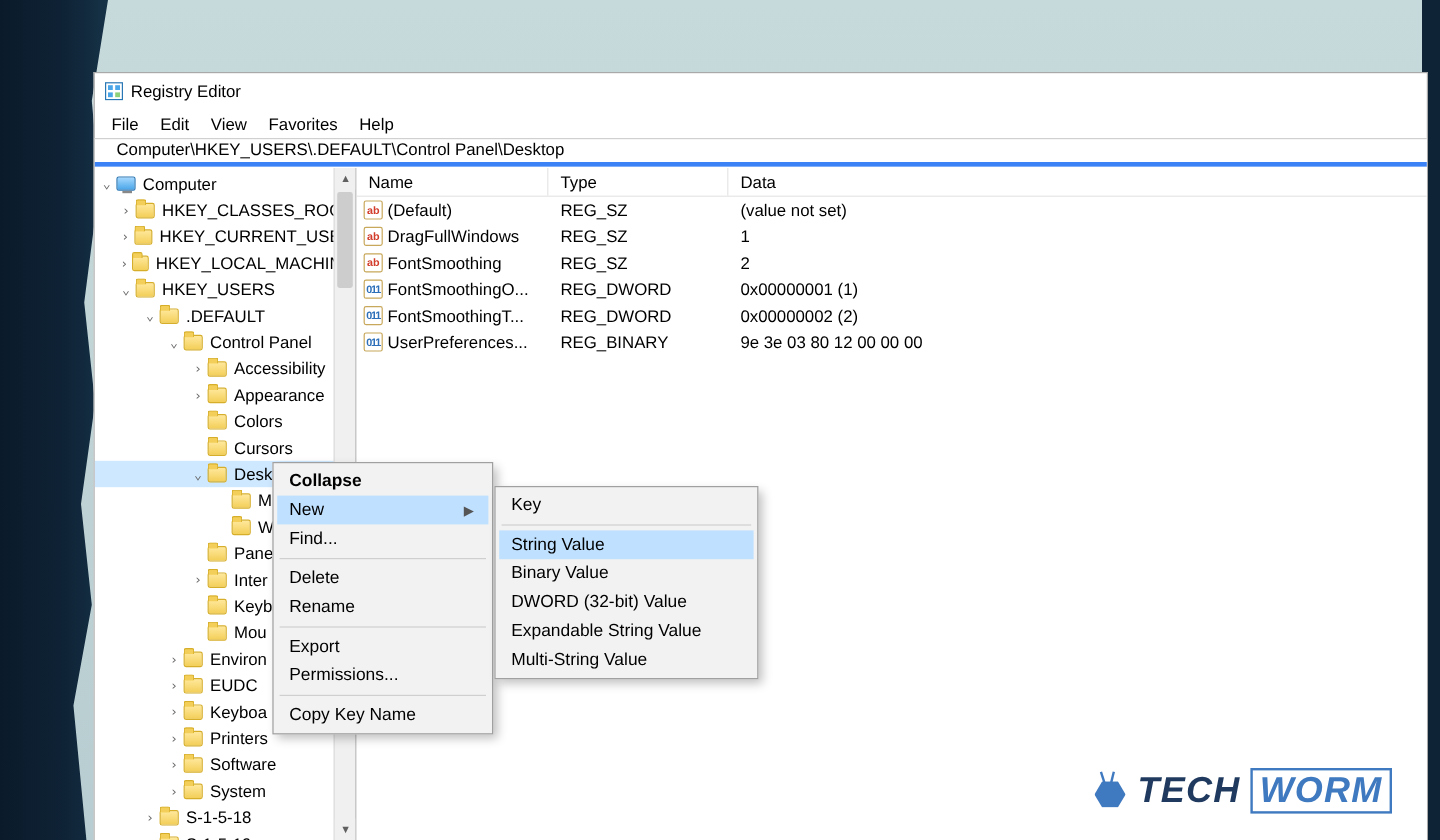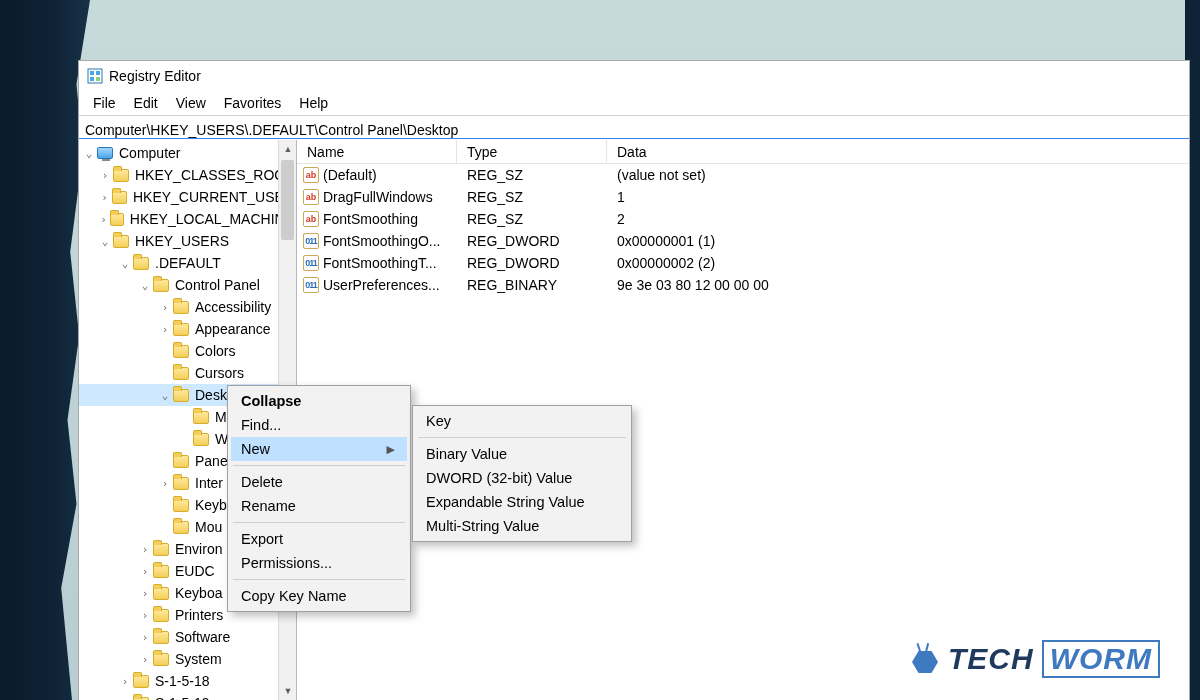--- a/index.html
+++ b/index.html
@@ -38,22 +38,22 @@
   }
   .regedit-svg { width: 16px; height: 16px; }
 
   .menubar {
     height: 24px; display: flex; align-items: center;
     padding-left: 6px; gap: 2px; font-size: 14px; color: #000;
   }
   .menu-item { padding: 2px 8px; cursor: default; }
 
   .addressbar {
-    height: 24px; border-top: 1px solid #d0d0d0; border-bottom: 1px solid #3b82f6;
-    padding-left: 6px; font-size: 14px; color: #000; display: flex; align-items: flex-end;
+    height: 24px; border-top: 1px solid #d0d0d0; border-bottom: 4px solid #3b82f6;
+    padding-left: 18px; font-size: 14px; color: #000; display: flex; align-items: flex-start;
     background: #fff;
   }
 
   .content {
     flex: 1; display: flex; min-height: 0;
     border-top: 1px solid #fff;
   }
 
   .tree-pane {
     width: 218px; border-right: 1px solid #b8b8b8; overflow: hidden;
@@ -375,38 +375,39 @@
             <div class="lc data">9e 3e 03 80 12 00 00 00</div>
           </div>
         </div>
     </div>
 
   </div>
 </div>
 
 <div class="ctx-menu" id="ctx-main">
   <div class="mi bold">Collapse</div>
-  <div class="mi">Find...</div>
   <div class="mi hi">
     <span>New</span>
     <span class="submenu-arrow">▶</span>
   </div>
+  <div class="mi">Find...</div>
   <div class="sep"></div>
   <div class="mi">Delete</div>
   <div class="mi">Rename</div>
   <div class="sep"></div>
   <div class="mi">Export</div>
   <div class="mi">Permissions...</div>
   <div class="sep"></div>
   <div class="mi">Copy Key Name</div>
 </div>
 
 <div class="ctx-menu" id="ctx-sub">
   <div class="mi">Key</div>
   <div class="sep"></div>
+  <div class="mi hi">String Value</div>
   <div class="mi">Binary Value</div>
   <div class="mi">DWORD (32-bit) Value</div>
   <div class="mi">Expandable String Value</div>
   <div class="mi">Multi-String Value</div>
 </div>
 
 <div class="watermark">
   <span class="dot">
     <span class="ant1"></span>
       <span class="ant2"></span>

